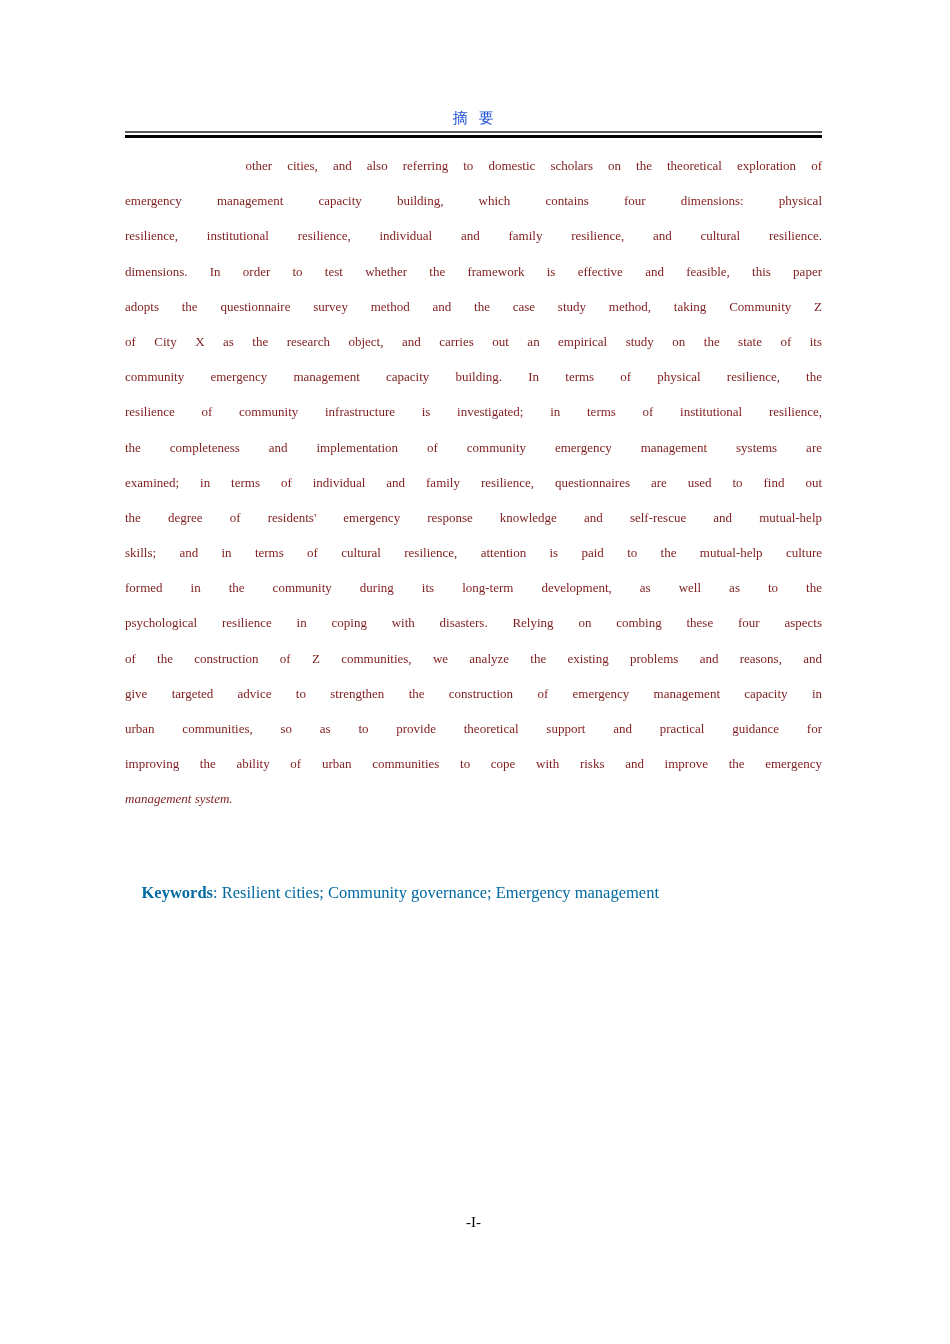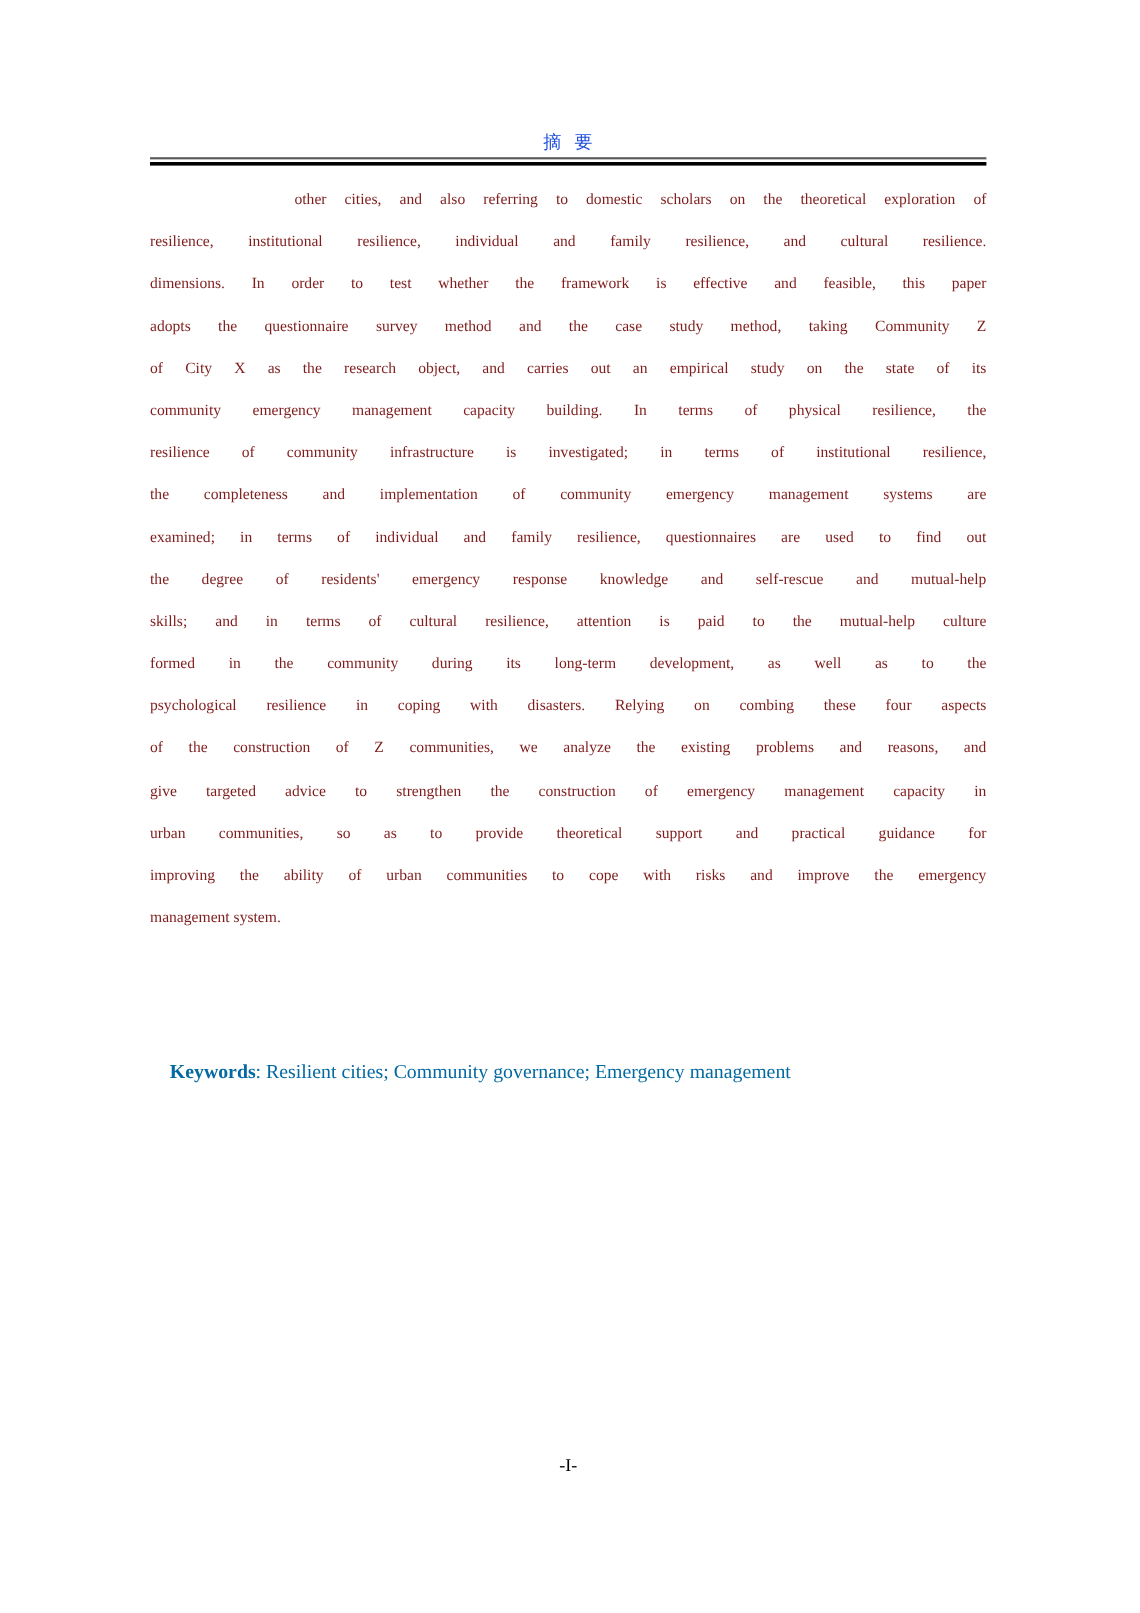--- a/index.html
+++ b/index.html
@@ -61,20 +61,21 @@
     line-height: 35.2px;
     height: 35.2px;
     color: #7f1d1d;
     text-align: justify;
     text-align-last: justify;
     white-space: pre-wrap;
   }
   .body-line.line-last {
     text-align: center;
     text-align-last: left;
+    font-style: italic;
   }
   .body-line.line-first {
     text-indent: 0;
   }
 
   .keywords-line {
     position: absolute;
     left: 125px;
     top: 848px;
     width: 697px;
@@ -107,20 +108,21 @@
 
   <div class="page-header">
     <div class="header-title">摘  要</div>
     <div class="header-rule-thin"></div>
     <div class="header-rule-gap"></div>
     <div class="header-rule-thick"></div>
   </div>
 
   <div class="abstract-body">
       <div class="body-line line-first">        other cities, and also referring to domestic scholars on the theoretical exploration of</div>
+      <div class="body-line">emergency management capacity building, which contains four dimensions: physical</div>
       <div class="body-line">resilience, institutional resilience, individual and family resilience, and cultural resilience.</div>
       <div class="body-line">dimensions. In order to test whether the framework is effective and feasible, this paper</div>
       <div class="body-line">adopts the questionnaire survey method and the case study method, taking Community Z</div>
       <div class="body-line">of City X as the research object, and carries out an empirical study on the state of its</div>
       <div class="body-line">community emergency management capacity building. In terms of physical resilience, the</div>
       <div class="body-line">resilience of community infrastructure is investigated; in terms of institutional resilience,</div>
       <div class="body-line">the completeness and implementation of community emergency management systems are</div>
       <div class="body-line">examined; in terms of individual and family resilience, questionnaires are used to find out</div>
       <div class="body-line">the degree of residents' emergency response knowledge and self-rescue and mutual-help</div>
       <div class="body-line">skills; and in terms of cultural resilience, attention is paid to the mutual-help culture</div>

